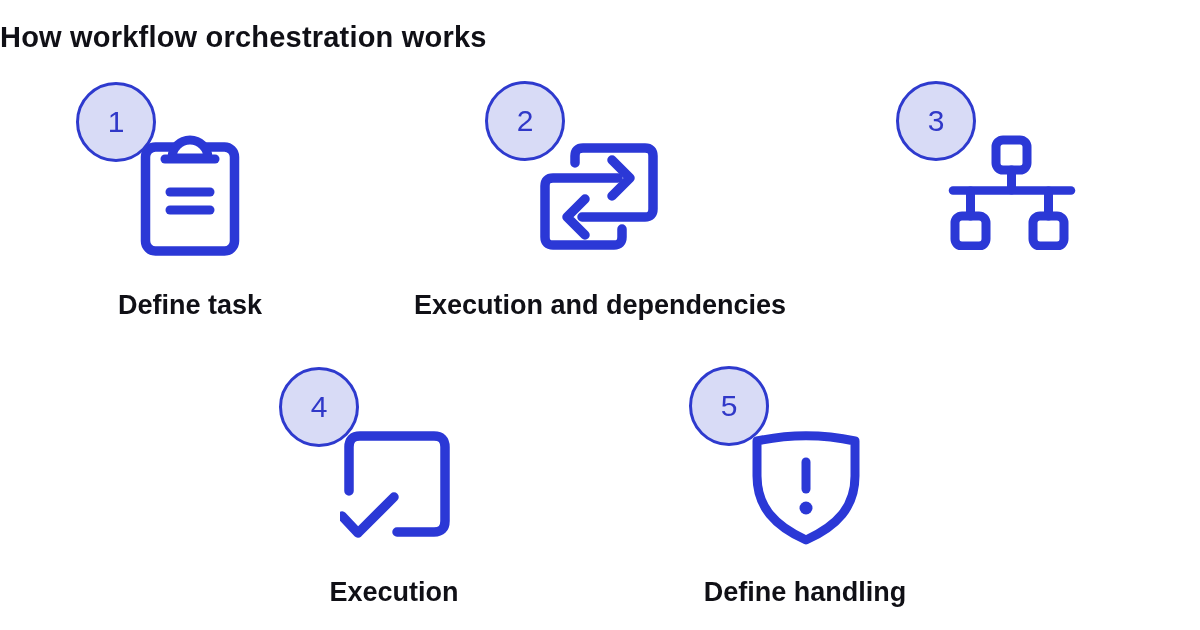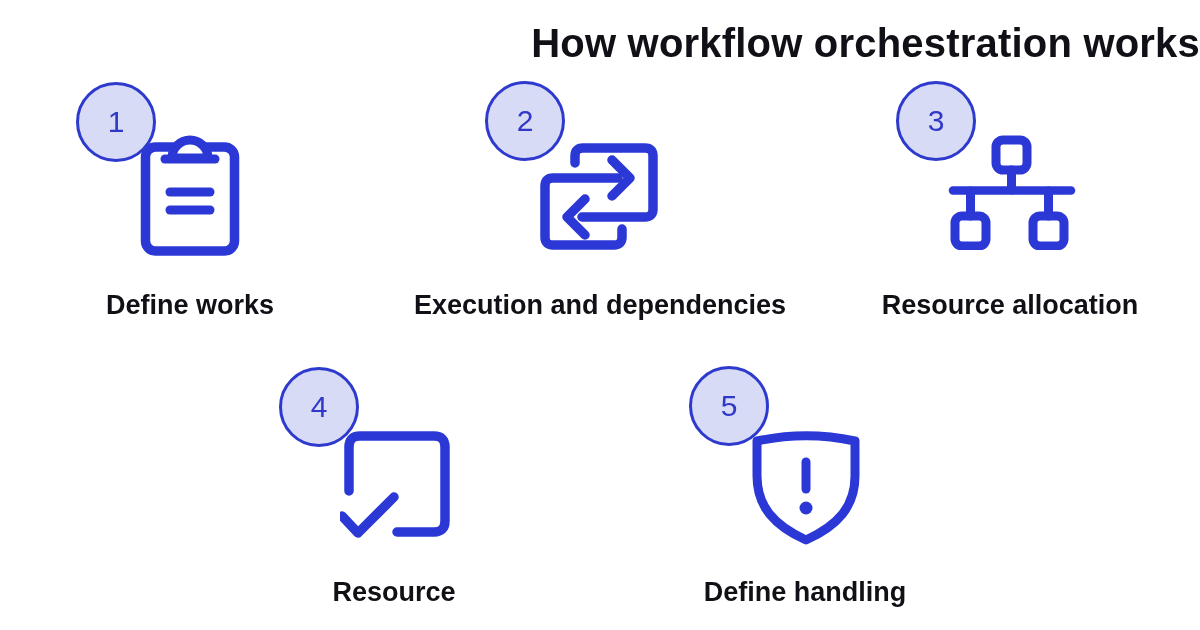--- a/index.html
+++ b/index.html
@@ -6,22 +6,22 @@
   .canvas{
     position:relative;
     width:1200px;height:630px;
     background:#ffffff;
     font-family:"Liberation Sans", sans-serif;
     overflow:hidden;
   }
   .title{
     position:absolute;
     left:0;top:21px;width:1200px;
-    text-align:right;
-    font-size:40px;
+    text-align:left;
+    font-size:29px;
     font-weight:700;
     letter-spacing:0.2px;
     color:#101016;
   }
   .badge{
     position:absolute;
     width:80px;height:80px;
     border-radius:50%;
     background:#d8dbf6;
     border:3px solid #2e3ace;
@@ -70,21 +70,21 @@
   <svg id="icon-1" class="icon" width="100" height="127" viewBox="0 0 100 127">
     <rect class="stroke" x="5.5" y="17" width="89" height="104" rx="10" stroke-width="9.5"></rect>
     <path d="M32 28 a18 18 0 0 1 36 0 z" fill="#ffffff" stroke="#2b38d6" stroke-width="9" stroke-linejoin="round"></path>
     <path class="stroke" d="M25 29 H75" stroke-width="9"></path>
     <path class="stroke" d="M30 62 H70" stroke-width="9"></path>
     <path class="stroke" d="M30 80 H70" stroke-width="9"></path>
   </svg>
   <div id="badge-1" class="badge">
     <span>1</span>
   </div>
-  <div id="label-1" class="step-label">Define works</div>
+  <div id="label-1" class="step-label">Define task</div>
 
   <svg id="icon-2" class="icon" width="118" height="118" viewBox="0 0 118 118">
     <path class="stroke" stroke-width="9.5" d="M35 27 V20 Q35 12 43 12 H105 Q113 12 113 20 V73 Q113 81 105 81 H42"></path>
     <path class="stroke" stroke-width="9.5" d="M45 63 L27 81 L45 99"></path>
     <path class="stroke" stroke-width="9.5" d="M82 93 V101 Q82 109 74 109 H13 Q5 109 5 101 V50 Q5 42 13 42 H78"></path>
     <path class="stroke" stroke-width="9.5" d="M72 24 L90 42 L72 60"></path>
   </svg>
   <div id="badge-2" class="badge">
     <span>2</span>
   </div>
@@ -95,30 +95,29 @@
     <path class="stroke" d="M64.5 35 V55" stroke-width="9"></path>
     <path class="stroke" d="M6 55.5 H124" stroke-width="8.5"></path>
     <path class="stroke" d="M23.5 56 V81" stroke-width="9"></path>
     <path class="stroke" d="M101.5 56 V81" stroke-width="9"></path>
     <rect class="stroke" x="8" y="81" width="31" height="30" rx="7" stroke-width="9"></rect>
     <rect class="stroke" x="86" y="81" width="31" height="30" rx="7" stroke-width="9"></rect>
   </svg>
   <div id="badge-3" class="badge">
     <span>3</span>
   </div>
-  <div id="label-3" class="step-label">Resource allocation</div>
 
   <svg id="icon-4" class="icon" width="114" height="116" viewBox="0 0 114 116">
     <path class="stroke" stroke-width="9.5" d="M9 64 V20 Q9 9 20 9 H94 Q105 9 105 20 V94 Q105 105 94 105 H57"></path>
     <path class="stroke" stroke-width="9.5" d="M2 89 L18 106 L54 70"></path>
   </svg>
   <div id="badge-4" class="badge">
     <span>4</span>
   </div>
-  <div id="label-4" class="step-label">Resource</div>
+  <div id="label-4" class="step-label">Execution</div>
 
   <svg id="icon-5" class="icon" width="112" height="115" viewBox="0 0 112 115">
     <path class="stroke" stroke-width="9" d="M7 11 C39 4 73 4 105 11 L105 46 C105 77 87 96 56 110 C25 96 7 77 7 46 Z"></path>
     <path class="stroke" stroke-width="9" d="M56 32 V59"></path>
     <circle cx="56" cy="78" r="6.5" fill="#2b38d6"></circle>
   </svg>
   <div id="badge-5" class="badge">
     <span>5</span>
   </div>
   <div id="label-5" class="step-label">Define handling</div>

